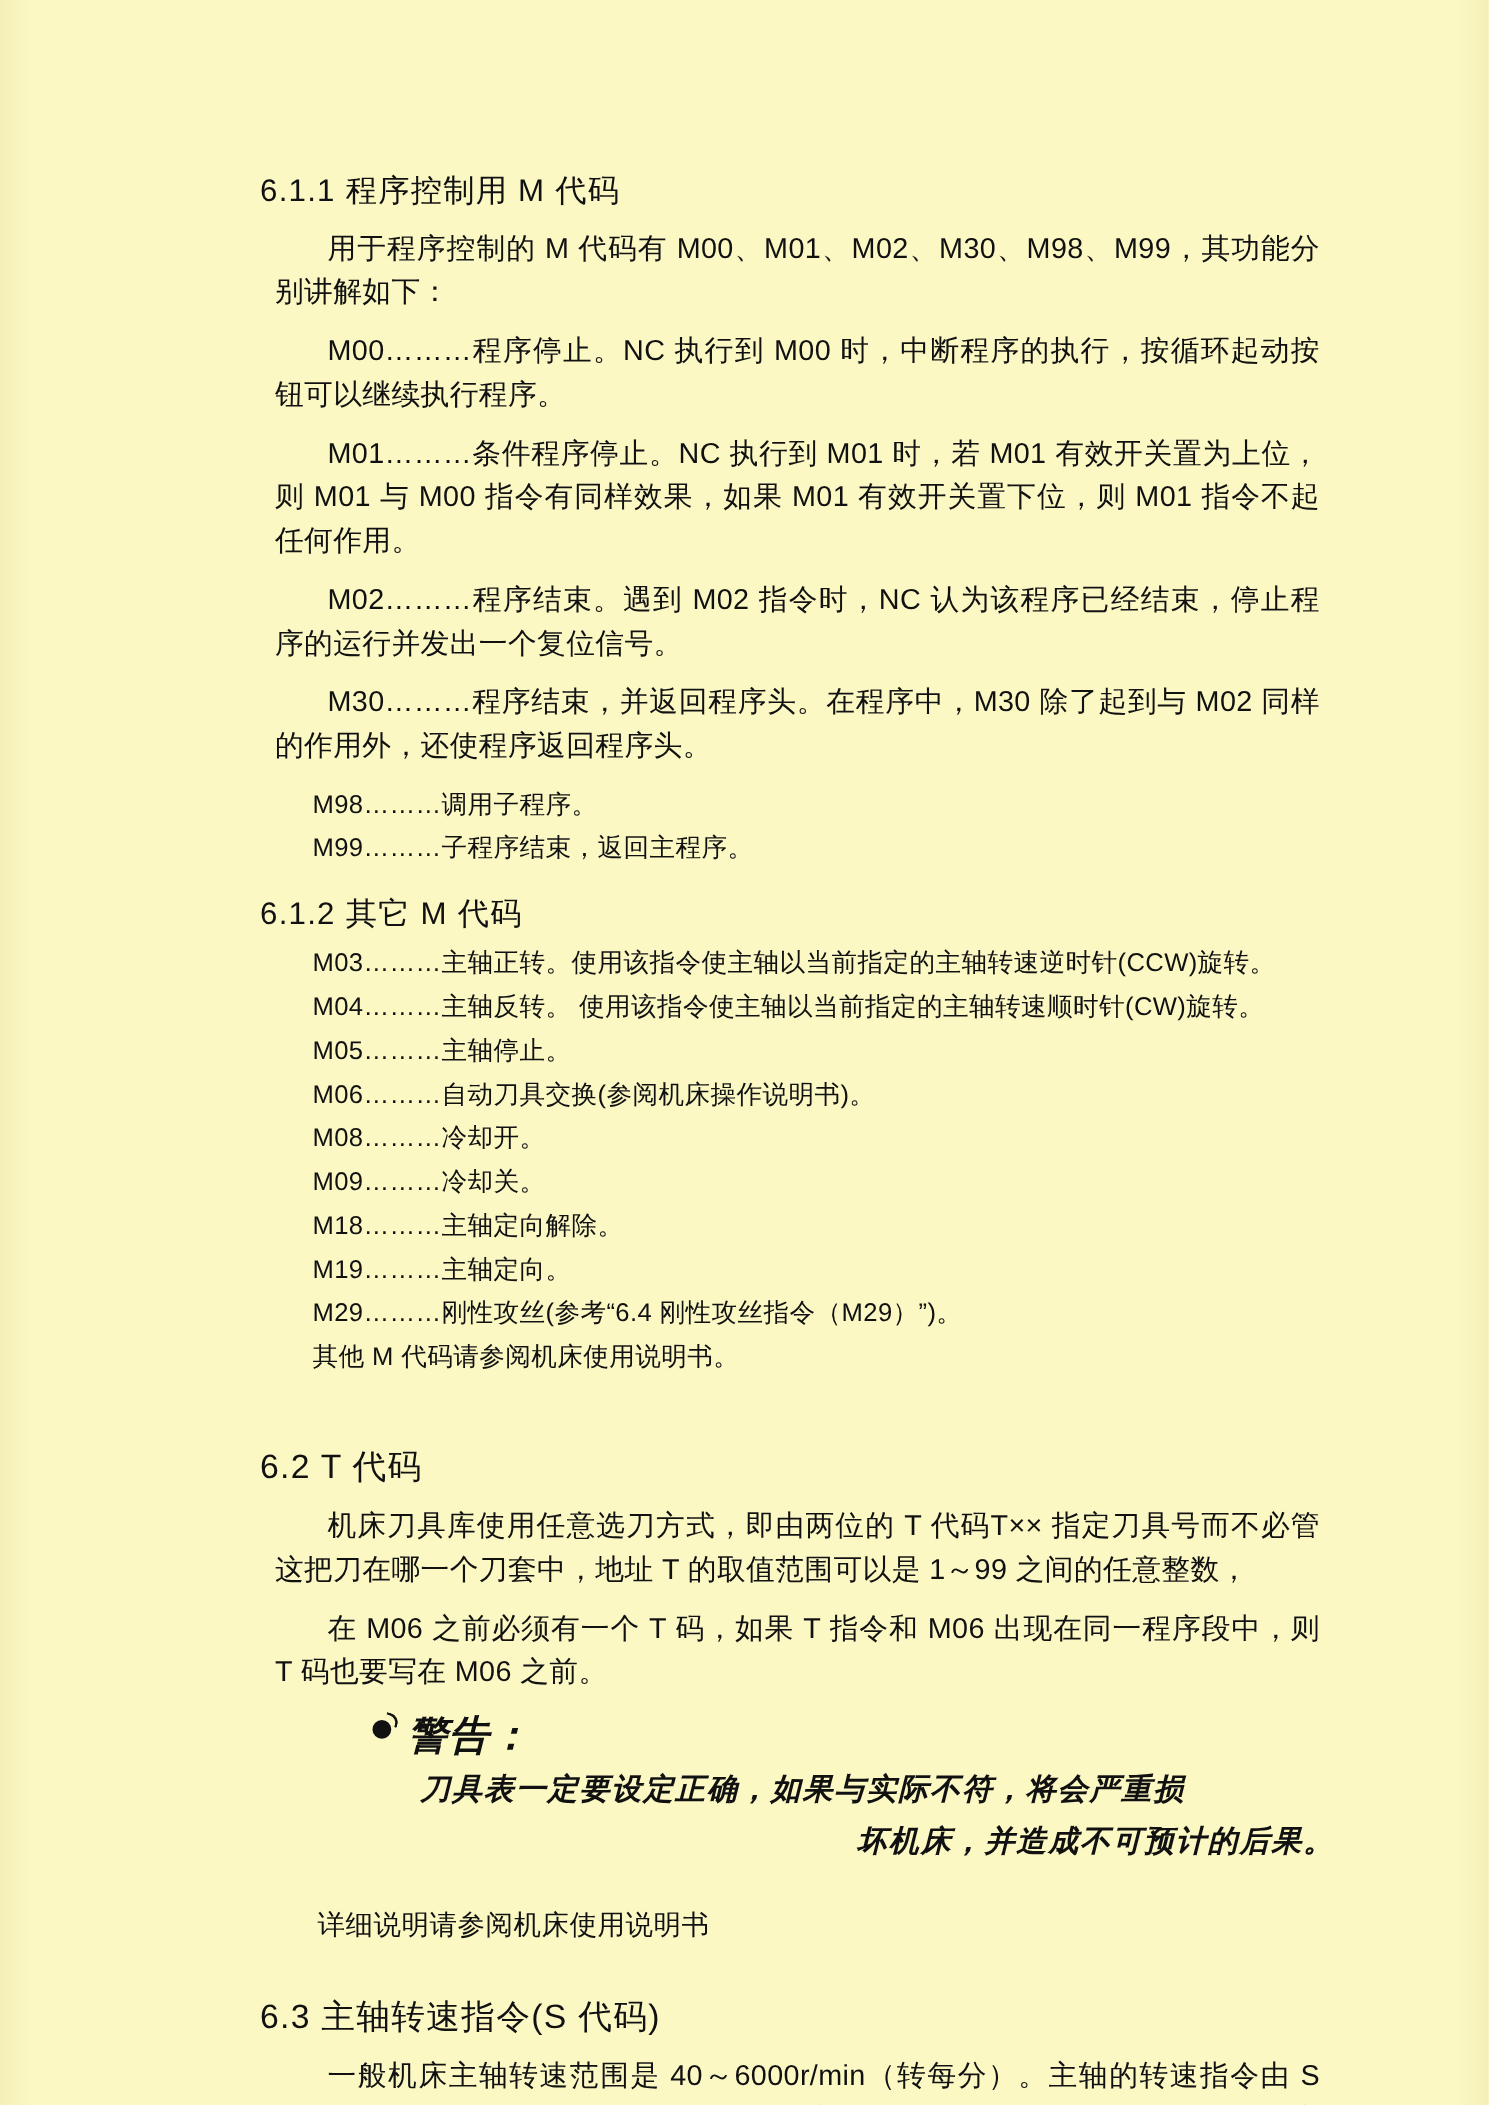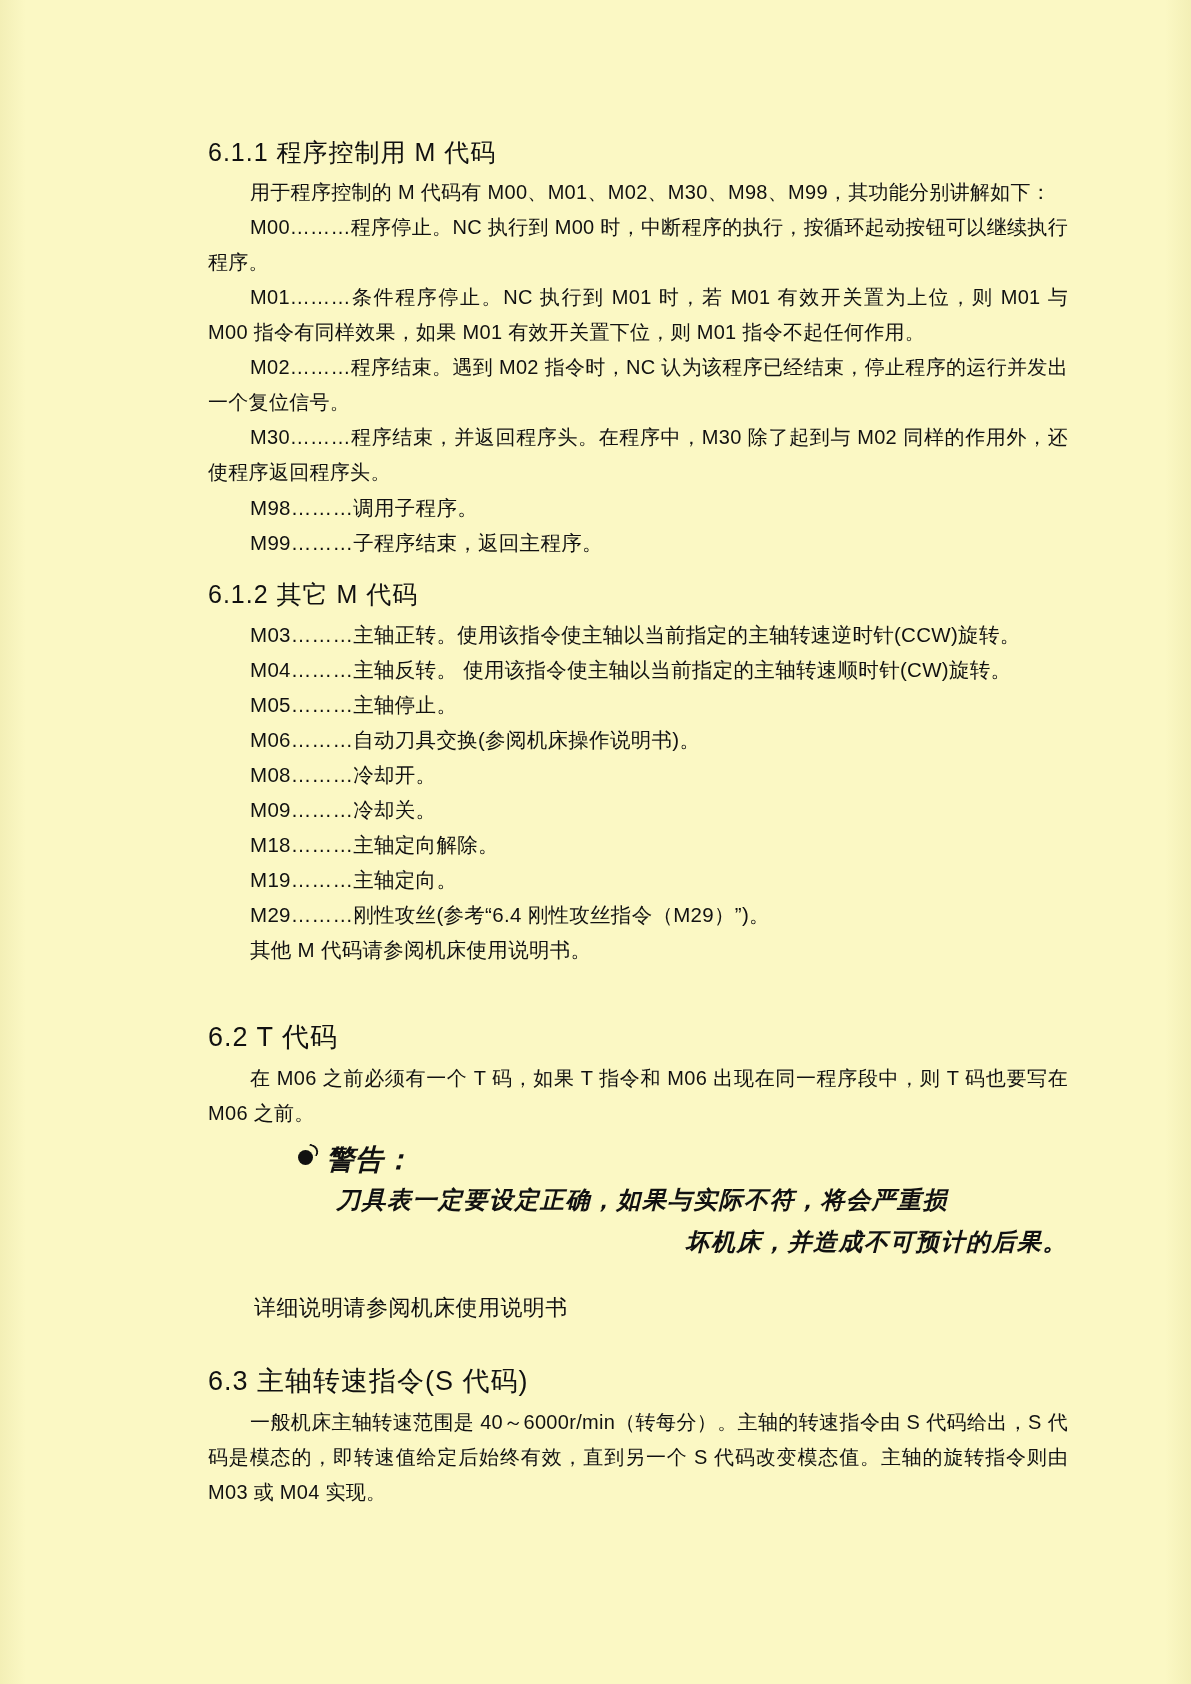--- a/index.html
+++ b/index.html
@@ -75,23 +75,23 @@
     font-size: 25px;
     font-weight: normal;
     margin: 18px 0 6px 0;
     letter-spacing: 1px;
   }
   h2.sec.big {
     font-size: 27px;
     margin-top: 30px;
   }
   p.body {
-    font-size: 20px;
+    font-size: 23px;
     line-height: 35px;
-    margin: 0;
+    margin: 12px;
     text-align: justify;
     letter-spacing: .3px;
   }
   p.indent {
     text-indent: 42px;
   }
   .mline {
     font-size: 20.5px;
     line-height: 35px;
     margin: 0;
@@ -102,21 +102,21 @@
   .blocklist {
     margin: 2px 0 0 0;
   }
   .gap-s { height: 10px; }
   .gap-m { height: 22px; }
 
   .warn-wrap {
     margin-top: 10px;
   }
   .warn-title {
-    font-size: 28px;
+    font-size: 32px;
     font-style: italic;
     font-weight: bold;
     padding-left: 118px;
     position: relative;
     letter-spacing: 1px;
   }
   .bomb {
     position: absolute;
     left: 90px;
     top: 6px;
@@ -181,20 +181,21 @@
       <p class="mline">M08………冷却开。</p>
       <p class="mline">M09………冷却关。</p>
       <p class="mline">M18………主轴定向解除。</p>
       <p class="mline">M19………主轴定向。</p>
       <p class="mline">M29………刚性攻丝(参考“6.4  刚性攻丝指令（M29）”)。</p>
       <p class="mline">其他 M 代码请参阅机床使用说明书。</p>
     </div>
 
     <div class="gap-m"></div>
     <h2 class="sec big">6.2  T 代码</h2>
+    <p class="body indent">机床刀具库使用任意选刀方式，即由两位的 T 代码T×× 指定刀具号而不必管这把刀在哪一个刀套中，地址 T 的取值范围可以是 1～99 之间的任意整数，</p>
     <p class="body indent">在 M06 之前必须有一个 T 码，如果 T 指令和 M06 出现在同一程序段中，则 T 码也要写在 M06 之前。</p>
 
     <div class="warn-wrap">
       <div class="warn-title">
         <span class="bomb">
           <span class="ball"></span>
             <span class="fuse"></span>
         </span>
         <span>警告：</span>
       </div>

